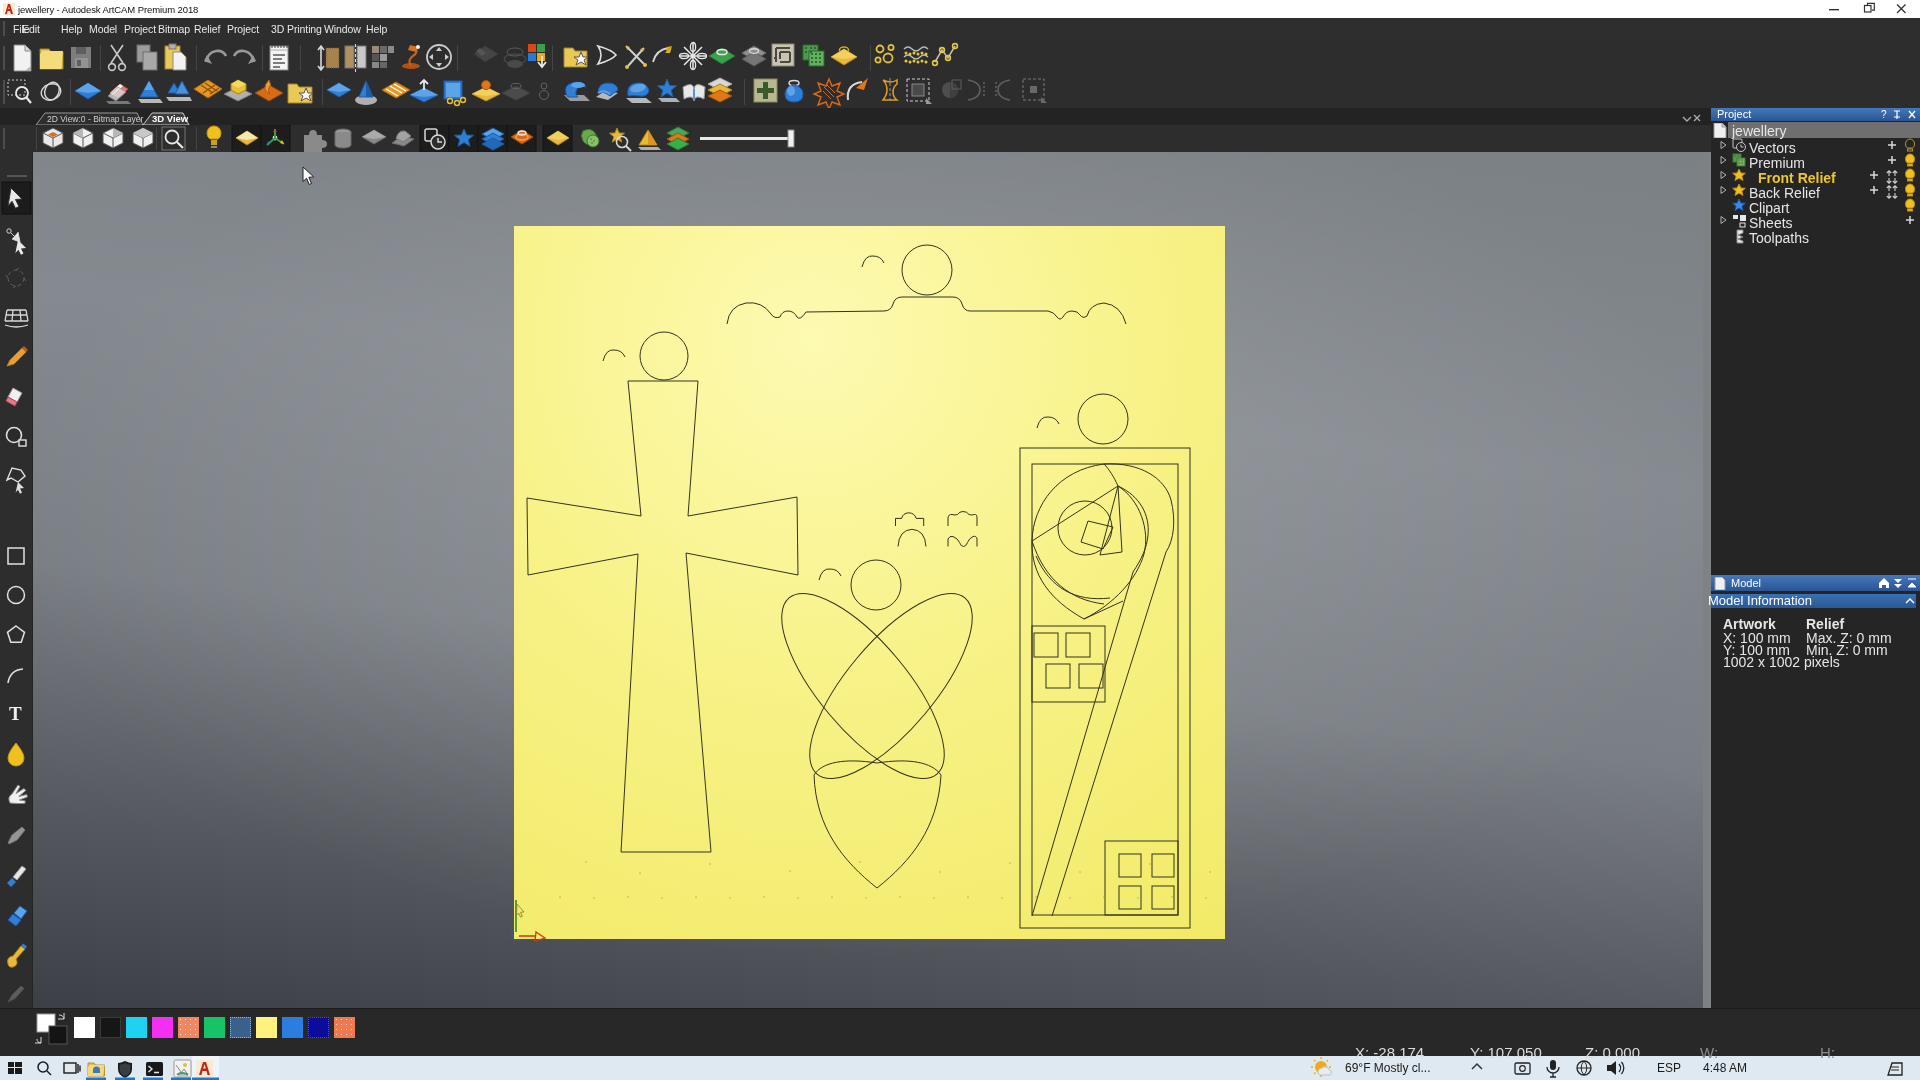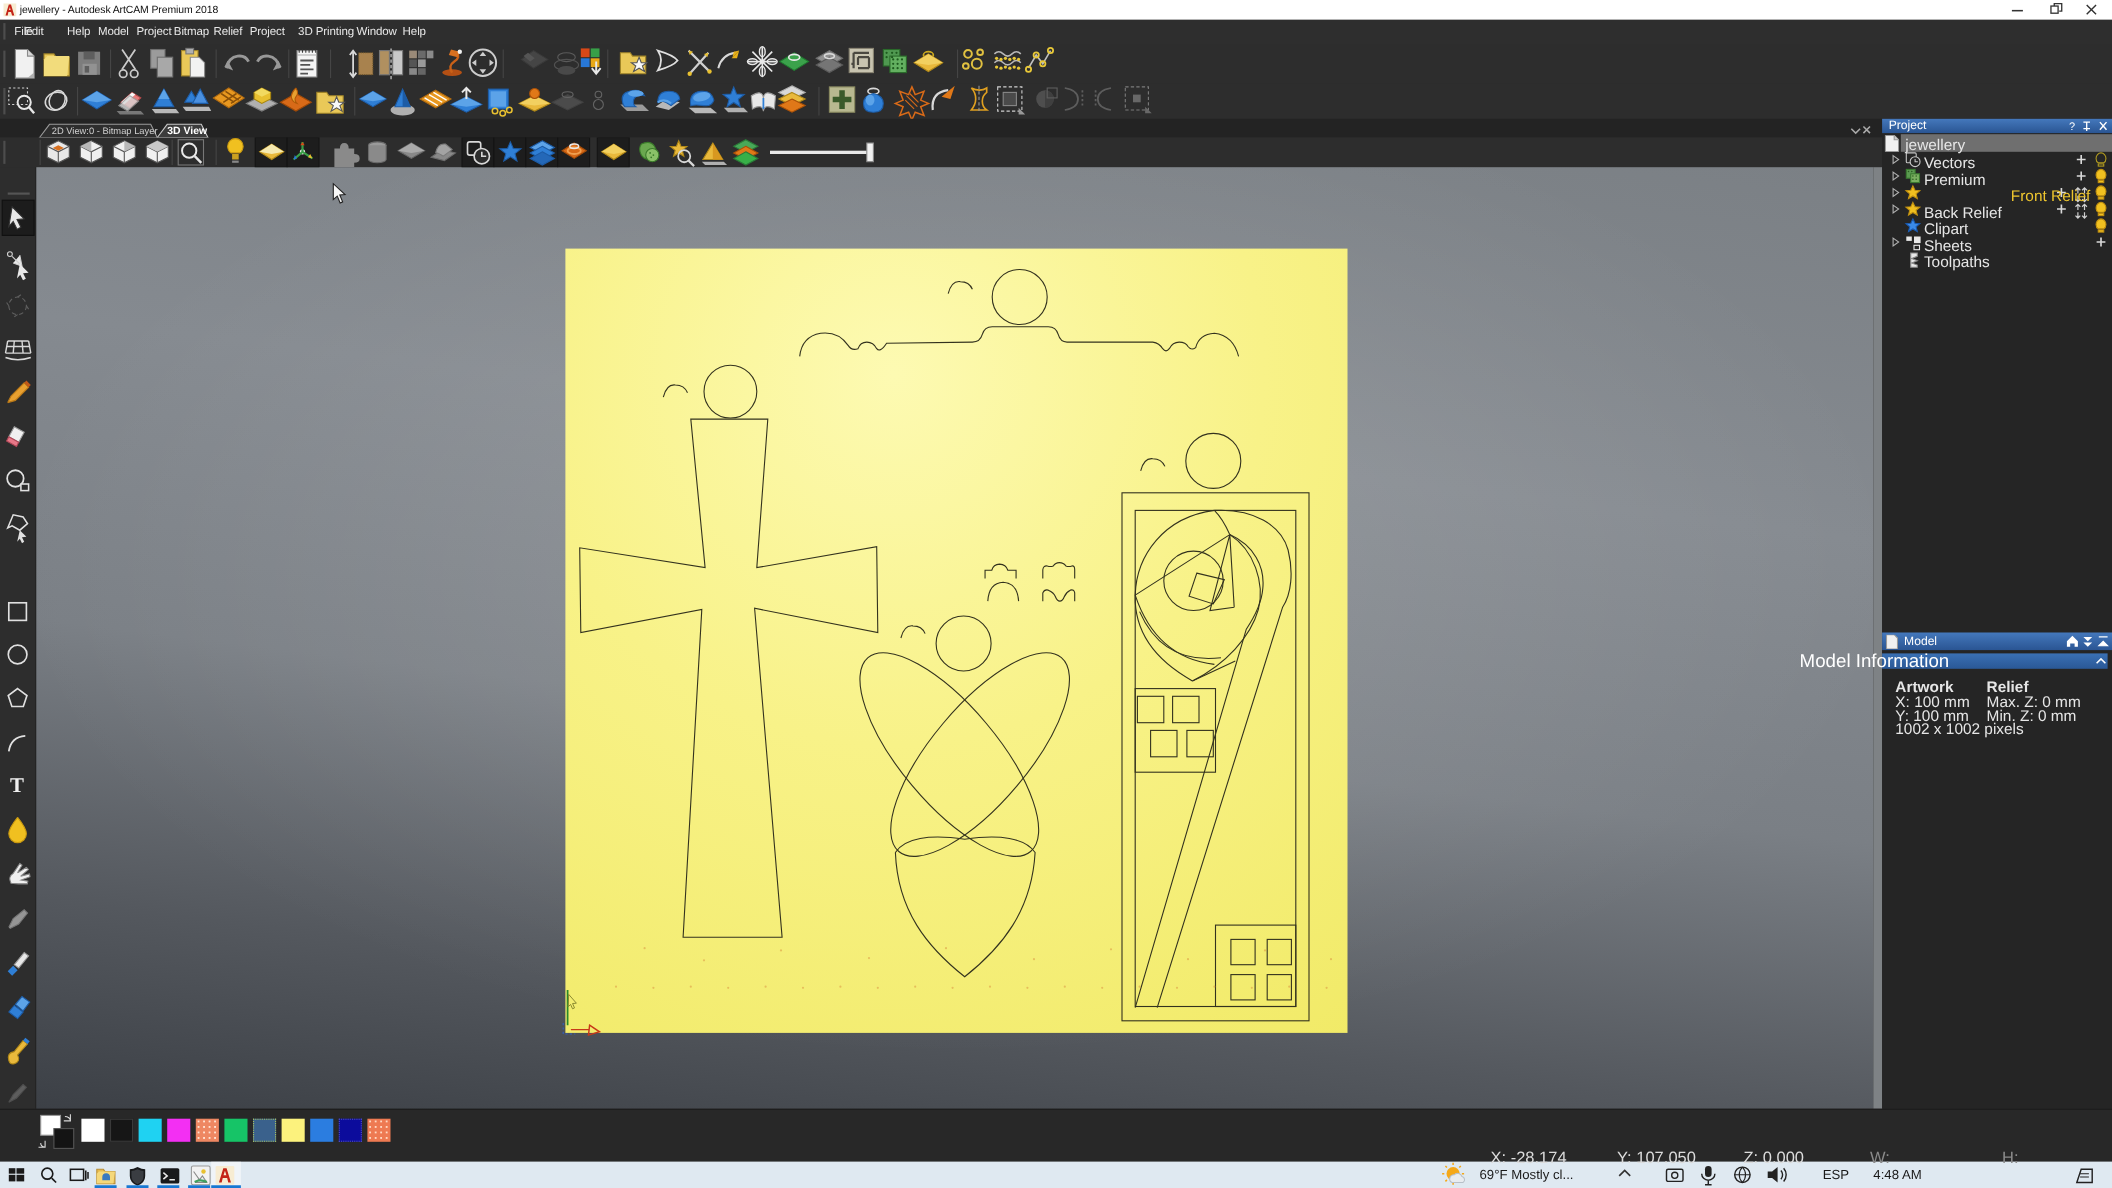--- a/index.html
+++ b/index.html
@@ -815,38 +815,38 @@
           <path d="M199,46 a4.5,5 0 0 1 4.5,5 q0,3 -2,4 l-5,0 q-2,-1 -2,-4 a4.5,5 0 0 1 4.5,-5 z"></path>
           <rect x="196.5" y="56" width="5" height="2"></rect>
           <path d="M199,61 a4.5,5 0 0 1 4.5,5 q0,3 -2,4 l-5,0 q-2,-1 -2,-4 a4.5,5 0 0 1 4.5,-5 z"></path>
           <rect x="196.5" y="71" width="5" height="2"></rect>
         </g>
       </g>
 </g>
 </svg>
 <div class="a ptxt" style="left:1749px;top:140px">Vectors</div>
 <div class="a ptxt" style="left:1749px;top:155px">Premium</div>
-<div class="a ptxt" style="left:1828px;top:170px;color:#eec62f;font-weight:normal">Front Relief</div>
+<div class="a ptxt" style="left:1758px;top:170px;color:#eec62f;font-weight:bold">Front Relief</div>
 <div class="a ptxt" style="left:1749px;top:185px">Back Relief</div>
 <div class="a ptxt" style="left:1749px;top:200px">Clipart</div>
 <div class="a ptxt" style="left:1749px;top:215px">Sheets</div>
 <div class="a ptxt" style="left:1749px;top:230px">Toolpaths</div>
 
 <div class="a" style="left:1711px;top:575px;width:209px;height:16px;background:linear-gradient(#4478bc,#2a5593)"></div>
 <svg class="a" style="left:1714px;top:577px" width="12" height="13" viewBox="0 0 12 13">
     <path d="M1,0 h7 l3,3 v10 h-10 z" fill="#f0f0f0" stroke="#999"></path>
   </svg>
 <div class="a" style="left:1731px;top:576px;font-size:11px;line-height:15px;color:#fff">Model</div>
 <svg class="a" style="left:1878px;top:577px" width="42" height="12" viewBox="0 0 42 12">
 <path d="M1,6 l5,-5 5,5 v5 h-3 v-3 h-4 v3 h-3 z" fill="#fff"></path>
 <path d="M16,2 l4,4 4,-4 z M16,7 l4,4 4,-4 z" fill="#fff"></path>
 <path d="M30,2 h8 M30,10 l4,-4 4,4 z" stroke="#fff" fill="#fff"></path>
 </svg>
 <div class="a" style="left:1711px;top:594px;width:205px;height:14px;background:linear-gradient(#3a70b4,#2a5896)"></div>
-<div class="a" style="left:1636px;top:594px;font-size:17px;line-height:14px;color:#fff">Model Information</div>
+<div class="a" style="left:1708px;top:594px;font-size:13px;line-height:14px;color:#fff">Model Information</div>
 <svg class="a" style="left:1905px;top:597px" width="10" height="8" viewBox="0 0 10 8">
     <path d="M1,6 l4,-4 4,4" stroke="#fff" stroke-width="1.4" fill="none"></path>
   </svg>
 <div class="a ptxt" style="left:1723px;top:616px;font-weight:bold">Artwork</div>
 <div class="a ptxt" style="left:1723px;top:630px">X: 100 mm</div>
 <div class="a ptxt" style="left:1723px;top:642px">Y: 100 mm</div>
 <div class="a ptxt" style="left:1723px;top:654px">1002 x 1002 pixels</div>
 <div class="a ptxt" style="left:1806px;top:616px;font-weight:bold">Relief</div>
 <div class="a ptxt" style="left:1806px;top:630px">Max. Z: 0 mm</div>
 <div class="a ptxt" style="left:1806px;top:642px">Min. Z: 0 mm</div>

